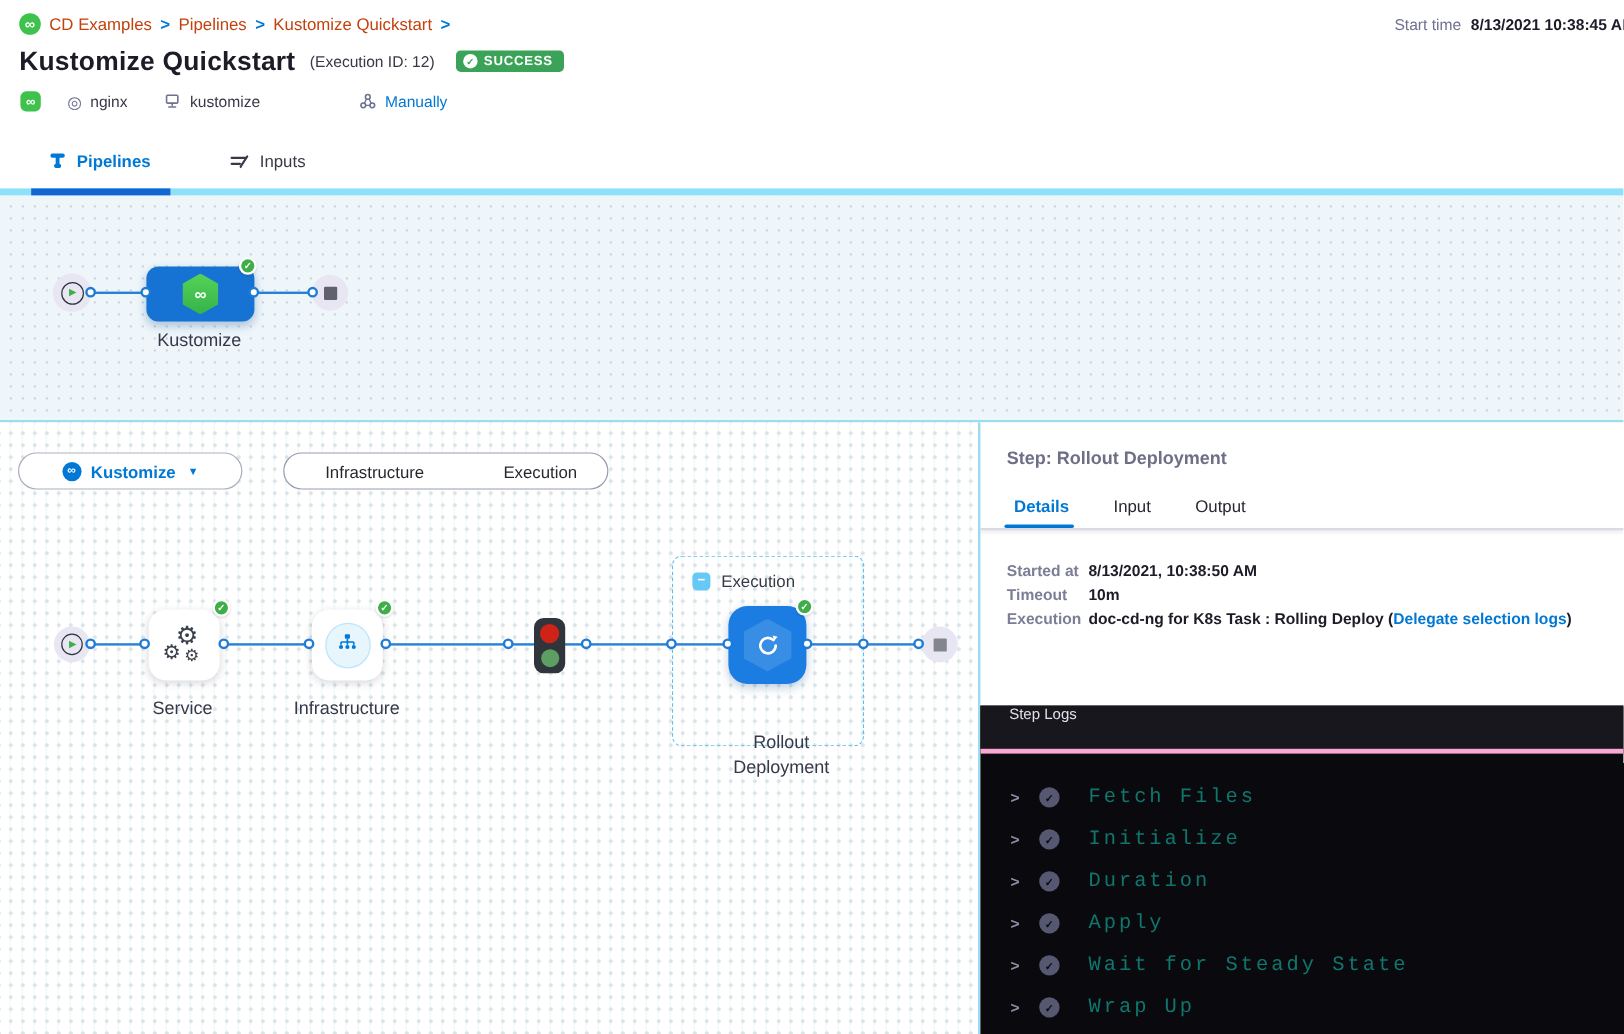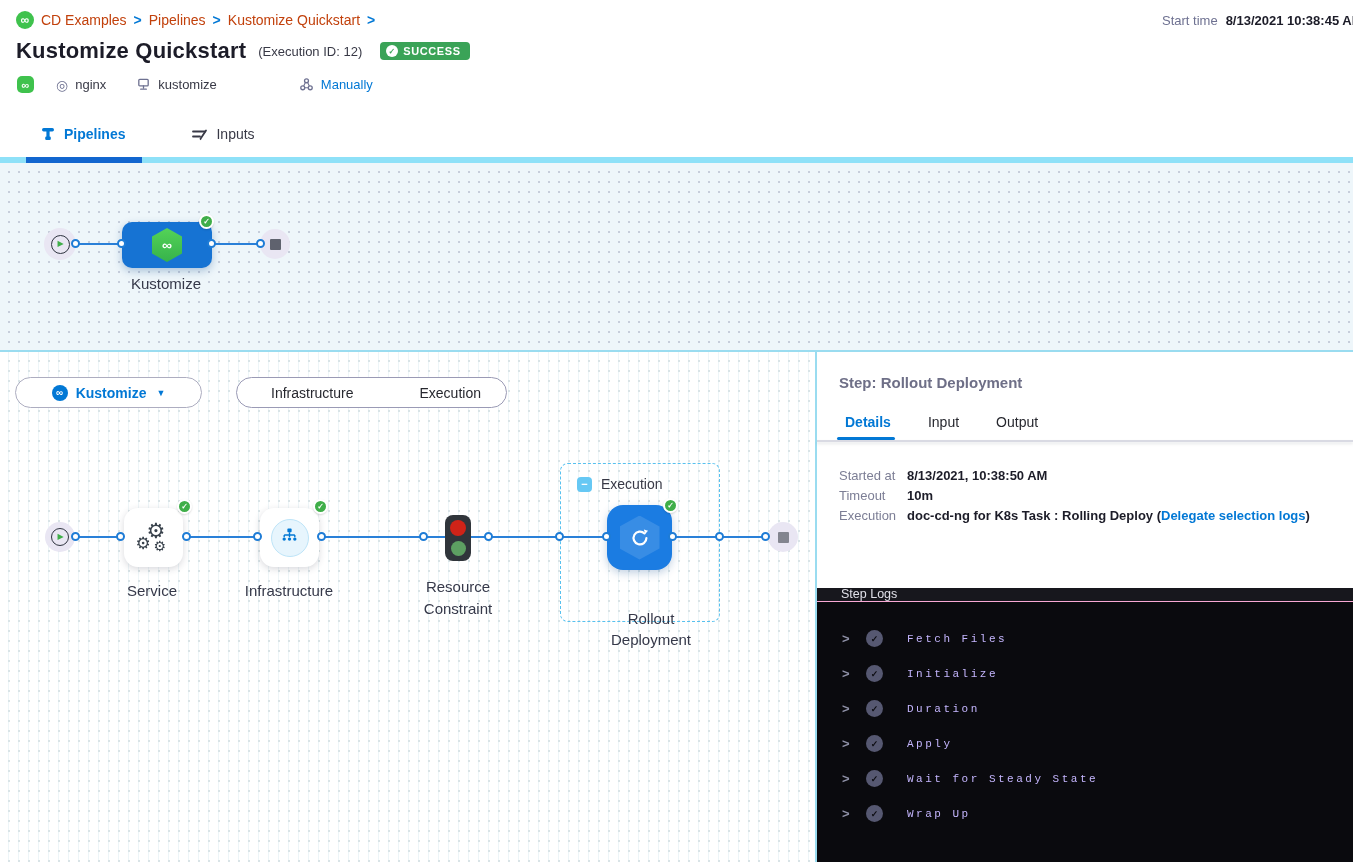--- a/index.html
+++ b/index.html
@@ -92,33 +92,33 @@
   
   .step-panel { position:relative; width:538px; height:100%; background:#fff; border-left:2px solid #9adcf0; }
   .sp-title { position:absolute; left:22px; top:22px; font-size:15px; font-weight:600; color:#6e6f87; }
   .sp-tabs { position:absolute; left:28px; top:62px; display:flex; gap:37px; font-size:14px; }
   .sp-tab { color:#27282f; font-weight:500; cursor:pointer; }
   .sp-tab.active { color:#0278d5; font-weight:600; }
   .sp-underline { position:absolute; left:20px; top:85px; width:58px; height:3px; background:#0278d5; border-radius:2px; }
   .sp-sep { position:absolute; left:0; right:0; top:88px; height:2px; background:#d9dae3; box-shadow:0 2px 3px rgba(96,97,112,.16); }
   .sp-details { position:absolute; left:22px; top:113px; font-size:13px; }
   .sp-row { display:flex; height:20px; align-items:center; }
-  .sp-lbl { width:68px; color:#7c7e95; font-weight:400; }
+  .sp-lbl { width:68px; color:#7c7e95; font-weight:700; }
   .sp-val { color:#1c1c28; font-weight:700; white-space:nowrap; }
   .sp-val .link { color:#0278d5; font-weight:600; cursor:pointer; }
 
   
   .logs { position:absolute; left:0; right:0; top:236px; bottom:0; background:#0a0a0e; }
-  .logs-head { height:14px; background:#17171d; border-bottom:1px solid #f9a8d4; display:flex; align-items:flex-end; }
+  .logs-head { height:40px; background:#17171d; border-bottom:4px solid #f9a8d4; display:flex; align-items:flex-start; }
   .logs-head .t { margin-left:24px; font-size:12.5px; color:#e0e0e8; }
   .logs-body { padding-top:19px; }
   .log-row { height:35px; display:flex; align-items:center; cursor:pointer; }
   .log-chev { width:12px; margin-left:25px; color:#8e90a6; font-size:13px; font-weight:700; font-family:"Liberation Sans", sans-serif; }
   .log-check { width:17px; height:17px; margin-left:12px; background:#565871; border-radius:50%; color:#0b0b0f; font-size:9px; font-weight:900; display:flex; align-items:center; justify-content:center; }
-  .log-text { margin-left:24px; font-family:"Liberation Mono", monospace; font-size:11px; letter-spacing:2.5px; color:#c4b5fd; }
+  .log-text { margin-left:24px; font-family:"Liberation Mono", monospace; font-size:17px; letter-spacing:2.5px; color:#0f766e; }
 </style>
 </head>
 <body>
 
 <div class="header">
   <div class="breadcrumb">
     <span class="crumb-logo">∞</span>
     <span class="crumb-link">CD Examples</span>
     <span class="crumb-sep">&gt;</span>
     <span class="crumb-link">Pipelines</span>
@@ -298,24 +298,20 @@
     <div class="port" style="left:419px; top:180px;"></div>
     <div class="port" style="left:484px; top:180px;"></div>
     <div class="port" style="left:555px; top:180px;"></div>
     <div class="port" style="left:602px; top:180px;"></div>
     <div class="port" style="left:668px; top:180px;"></div>
     <div class="port" style="left:715px; top:180px;"></div>
     <div class="port" style="left:761px; top:180px;"></div>
 
     <div class="node-label" style="left:92px; top:230px; width:120px;">Service</div>
     <div class="node-label" style="left:219px; top:230px; width:140px;">Infrastructure</div>
-    <div class="node-label" style="left:398px; top:224px; width:120px; line-height:22px;">
-      <div>Resource</div>
-      <div>Constraint</div>
-    </div>
     <div class="node-label" style="left:581px; top:256px; width:140px; line-height:21px;">
       <div>Rollout</div>
       <div>Deployment</div>
     </div>
   </div>
 
   <div class="step-panel">
     <div class="sp-title">Step: Rollout Deployment</div>
 
     <div class="sp-tabs">

